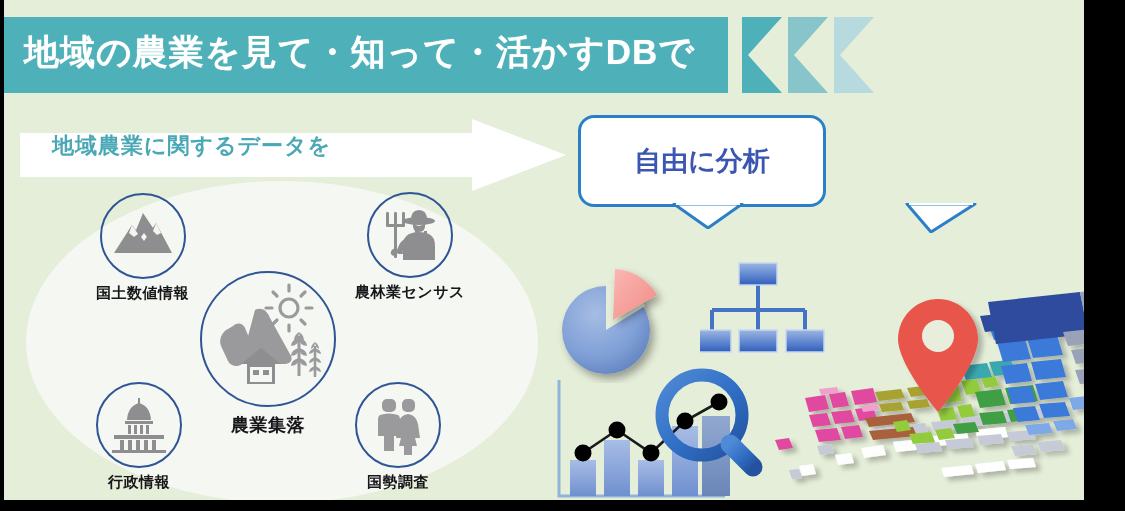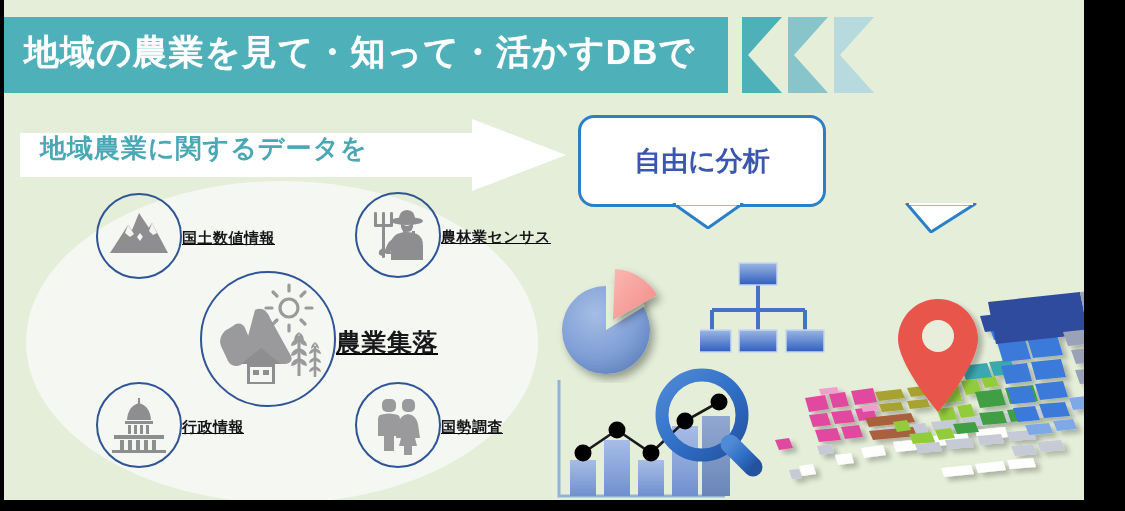--- a/index.html
+++ b/index.html
@@ -43,50 +43,50 @@
   .chev{
     position:absolute; top:17px; height:76px; width:66px;
   }
   .chev svg{ display:block; }
 
   
   .arrow-wrap{
     position:absolute; left:20px; top:119px; width:546px; height:72px;
   }
   .subtitle{
-    position:absolute; left:40px; top:131px;
-    font-size:26px; font-weight:bold; color:#4aa8b6;
+    position:absolute; left:52px; top:131px;
+    font-size:22px; font-weight:bold; color:#4aa8b6;
     letter-spacing:1px; white-space:nowrap;
   }
 
   
   .ellipse{
     position:absolute; left:26px; top:181px;
     width:512px; height:322px;
     border-radius:50%;
     background:#f5f7f2;
   }
   .node{
     position:absolute;
-    display:flex; flex-direction:row; align-items:center;text-decoration:underline;
+    display:flex; flex-direction:column; align-items:center;
   }
   .node .ring{
     border:2px solid #2f5596;
     border-radius:50%;
     background:transparent;
     display:flex; align-items:center; justify-content:center;
   }
   .node .cap{
     margin-top:5px;
     font-size:15px; font-weight:bold; color:#17171a;
     white-space:nowrap;
     letter-spacing:.5px;
   }
   .node.center .ring{ width:136px; height:136px; border-width:2px; }
-  .node.center .cap{ font-size:25px; margin-top:6px; }
+  .node.center .cap{ font-size:18px; margin-top:6px; }
   .node.small .ring{ width:86px; height:86px; }
 
   
   .bubble{
     position:absolute;
     border:3px solid #2a7fc9;
     border-radius:16px;
     background:#ffffff;
     display:flex; flex-direction:column;
     align-items:center; justify-content:center;

